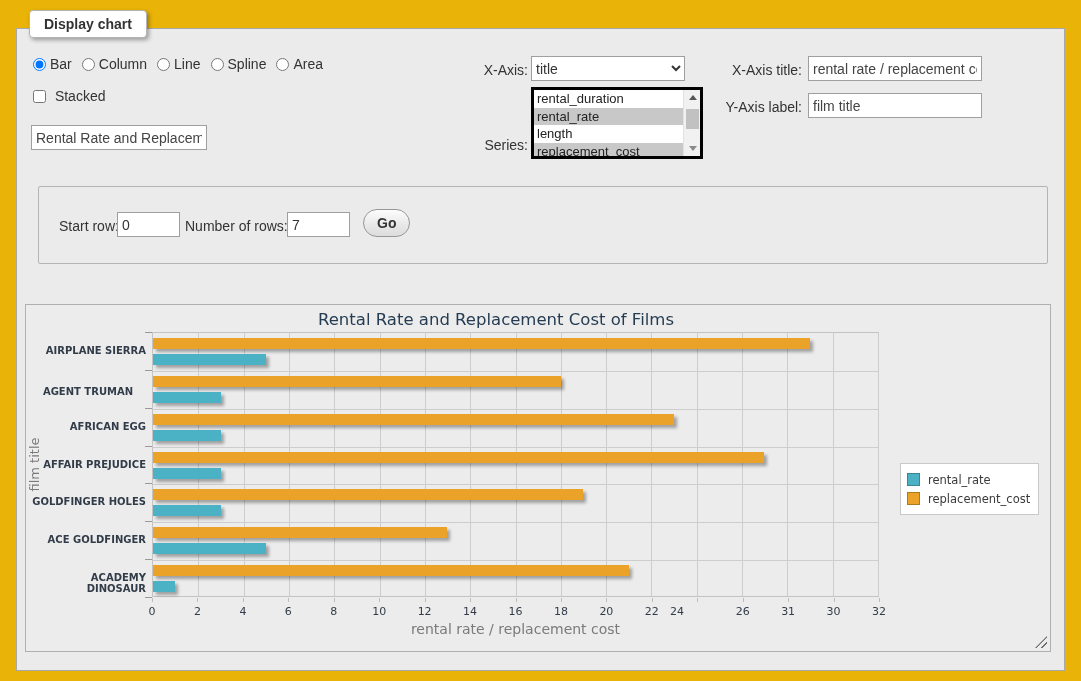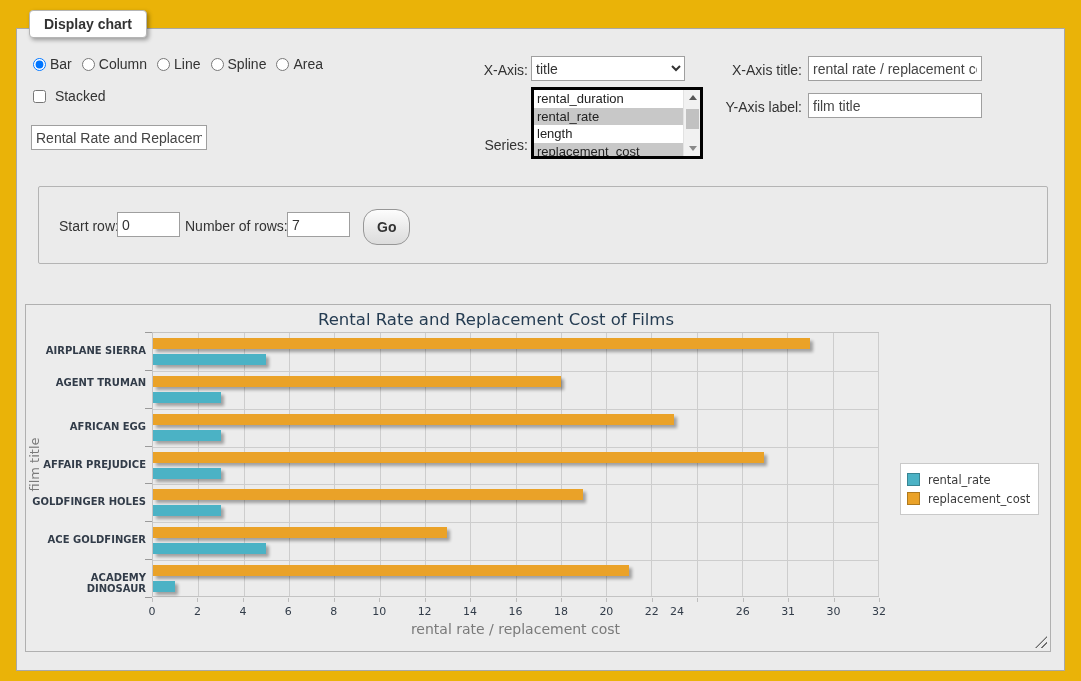--- a/index.html
+++ b/index.html
@@ -57,21 +57,21 @@
   
   .rows-panel { position:absolute; left:21px; top:157px; width:1010px; height:78px;
                 border:1px solid #b4b4b4; border-radius:2px; }
   .rows-panel .lbl2 { position:absolute; font-size:14px; color:#333; top:31px; }
   #startrow-lbl { left:20px; }
   #numrows-lbl  { left:146px; }
   .rows-panel input { position:absolute; top:25px; width:63px; height:25px; border:1px solid #9f9f9f;
                       font-size:14px; padding:0 4px; color:#333; font-family:"Liberation Sans", sans-serif; }
   #startrow-input { left:78px; }
   #numrows-input  { left:248px; }
-  .go-btn { position:absolute; left:324px; top:22px; height:36px; padding:0 13px;
+  .go-btn { position:absolute; left:324px; top:22px; height:28px; padding:0 13px;
             border:1px solid #979797; border-radius:14px; font-size:14px; font-weight:bold; color:#333;
             background:linear-gradient(#fdfdfd,#e9e9e9 55%,#dcdcdc); cursor:pointer;
             font-family:"Liberation Sans", sans-serif; }
 
   
   .chart-box { position:absolute; left:8px; top:275px; width:1026px; height:348px;
                background:#ececec; border:1px solid #b0b0b0;
                font-family:"DejaVu Sans", sans-serif; }
   .chart-title { position:absolute; left:0; top:5px; width:940px; text-align:center;
                  font-size:16.5px; color:#253c52; }
@@ -199,21 +199,21 @@
             <div class="leg-swatch" style="background: rgb(75, 178, 197);"></div>
             <span class="leg-txt">rental_rate</span>
           </div>
           <div class="leg-row">
             <div class="leg-swatch" style="background: rgb(234, 162, 40);"></div>
             <span class="leg-txt">replacement_cost</span>
           </div>
         </div>
       <div class="resize-handle"></div>
     <div class="cat-lbl" style="top: 39.9286px;">AIRPLANE SIERRA</div>
-        <div class="cat-lbl" style="top: 72px;">AGENT TRUMAN</div>
+        <div class="cat-lbl" style="top: 81px; text-align: center;">AGENT TRUMAN</div>
         <div class="cat-lbl" style="top: 115.643px;">AFRICAN EGG</div>
         <div class="cat-lbl" style="top: 153.5px;">AFFAIR PREJUDICE</div>
         <div class="cat-lbl" style="top: 191.357px;">GOLDFINGER HOLES</div>
         <div class="cat-lbl" style="top: 229.214px;">ACE GOLDFINGER</div>
         <div class="cat-lbl" style="top: 267.071px;">ACADEMY DINOSAUR</div>
         <div class="ytick" style="top: 27px;"></div>
         <div class="ytick" style="top: 64.8571px;"></div>
         <div class="ytick" style="top: 102.714px;"></div>
         <div class="ytick" style="top: 140.571px;"></div>
         <div class="ytick" style="top: 178.429px;"></div>

